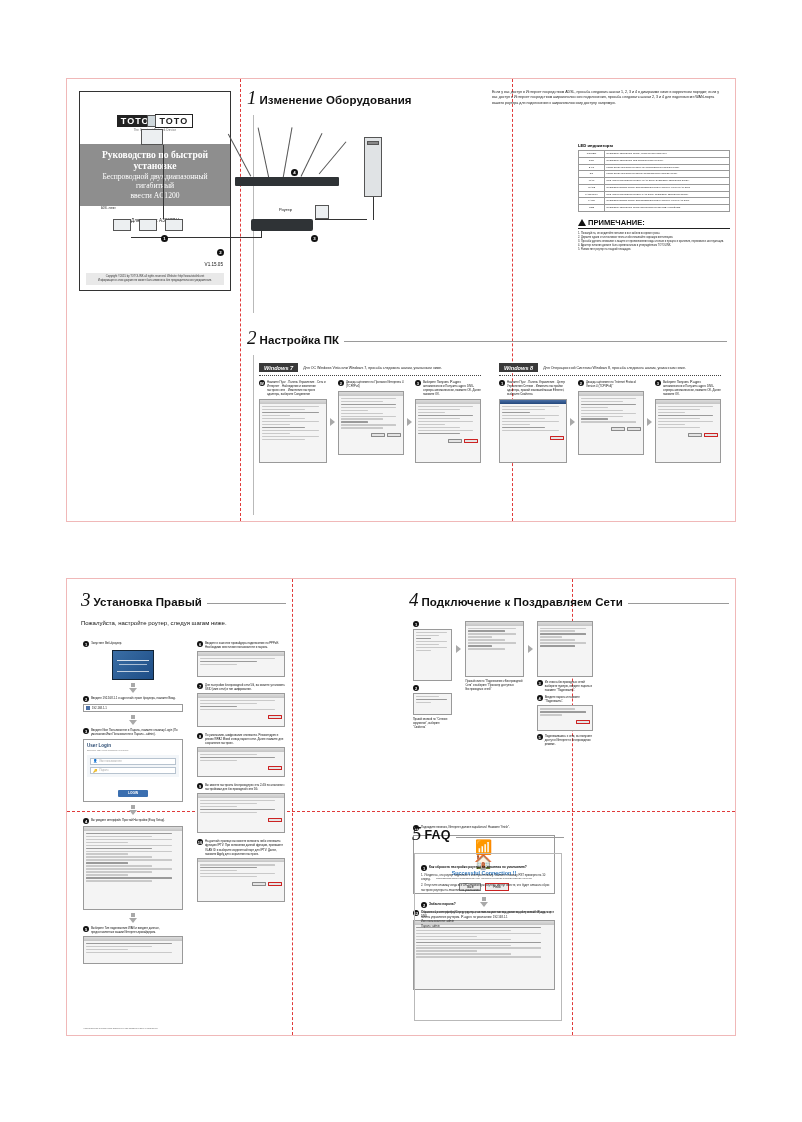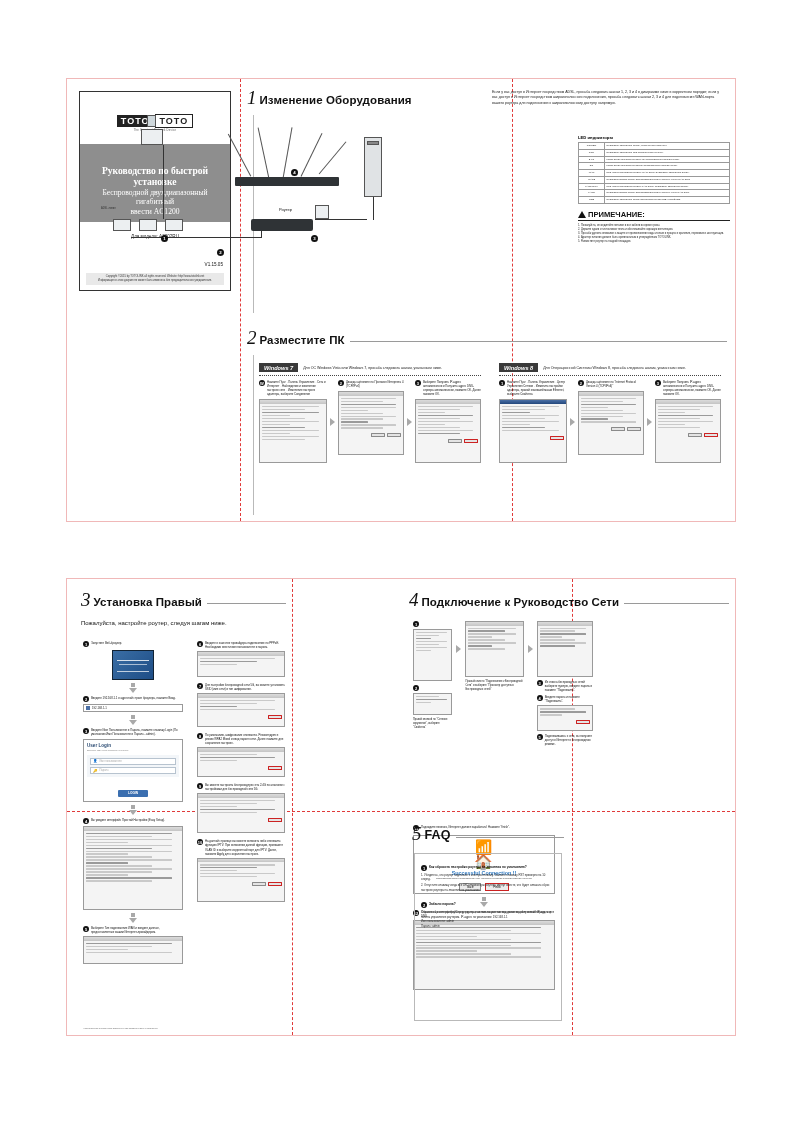--- a/index.html
+++ b/index.html
@@ -40,21 +40,21 @@
     display:inline-block; font-weight:bold; font-size:9px; letter-spacing:1px;
   }
   .logo .toto { background:#222; color:#fff; padding:1px 4px; }
   .logo .link { background:#fff; color:#222; border:1.5px solid #222; padding:1px 4px; margin-left:1px; }
   .logo-sub { font-size:2.6px; color:#555; text-align:center; margin-top:1px; letter-spacing:.3px;}
   .title-band {
     margin-top: 12px;
     background: linear-gradient(#8e8e8e,#8e8e8e);
     color:#fff; text-align:center; padding:5px 4px 6px;
   }
-  .title-band .t1 { font-family:"Liberation Serif", serif; font-weight:bold; font-size:9.6px;margin-top:16px; }
+  .title-band .t1 { font-family:"Liberation Serif", serif; font-weight:bold; font-size:9.6px; }
   .title-band .t2 { font-family:"Liberation Serif", serif; font-size:7.6px; line-height:1.25; margin-top:1px;}
   .model { text-align:center; font-size:4.6px; color:#222; margin-top:12px; }
   .ver { position:absolute; right:7px; bottom:23px; font-size:4.6px; color:#111; }
   .cover-foot {
     position:absolute; left:6px; right:6px; bottom:5px;
     background:#e9e9e9; font-size:2.7px; color:#333; text-align:center;
     padding:2px 2px; line-height:1.5;
   }
 
   
@@ -63,21 +63,21 @@
     font-family:"Liberation Serif", serif;
     font-size:19px; font-style:italic; font-weight:normal; color:#111;
     line-height:.9; margin-right:3px;
   }
   .sec-title { font-size:11.5px; font-weight:bold; color:#111; letter-spacing:.1px; }
   .sec-rule { flex:1; height:0; border-top:1px solid #9a9a9a; margin-left:5px; margin-bottom:4px; }
 
   .intro { font-size:3.6px; color:#222; line-height:1.5; }
 
   
-  #ledbox { left:511px; top:56px; width:152px; }
+  #ledbox { left:511px; top:64px; width:152px; }
   .led-title { font-size:4.2px; font-weight:bold; margin-bottom:2px; }
   table.led { border-collapse:collapse; width:100%; }
   table.led td { border:.5px solid #999; font-size:2.5px; padding:1.2px 1.5px; color:#222; line-height:1.35; vertical-align:middle;}
   table.led td.k { width:26px; text-align:center; white-space:nowrap; }
 
   .note-head { display:flex; align-items:center; gap:2px; margin-top:6px; border-bottom:1px solid #222; padding-bottom:1px;}
   .warn-tri { width:0;height:0;border-left:4px solid transparent;border-right:4px solid transparent;border-bottom:7px solid #111; position:relative;}
   .note-head span.txt { font-size:7.6px; font-weight:bold; color:#111; }
   ol.notes { list-style:none; margin-top:3px; }
   ol.notes li { font-size:2.6px; color:#222; line-height:1.55; }
@@ -280,21 +280,21 @@
         <li>2. Держите вдали от источников тепла и обеспечивайте хорошую вентиляцию.</li>
         <li>3. Просьба уделить внимание к защите от проникновения воды и влаги в процессе хранения, перевозки и эксплуатации.</li>
         <li>4. Адаптер питания должен быть оригинальным и утверждённым TOTOLINK.</li>
         <li>5. Разместите роутер на гладкой площадке.</li>
       </ol>
   </div>
 
   <div class="panel" style="left:180px; top:250px; width:480px;">
     <div class="sec-head">
       <span class="sec-num">2</span>
-      <span class="sec-title">Разместите ПК</span>
+      <span class="sec-title">Настройка ПК</span>
       <span class="sec-rule"></span>
     </div>
     <div style="position:absolute; left:6px; top:26px; width:2px; height:160px; border-left:1px solid #b9b9b9;"></div>
 
     <div style="position:absolute; left:12px; top:34px; width:222px;">
       <div class="win-line">
         <span class="win-badge">Windows 7</span>
         <span class="desc">Для ОС Windows Vista или Windows 7, просьба следовать шагам, указанным ниже.</span>
       </div>
       <div class="dotted"></div>
@@ -655,21 +655,21 @@
       <div class="btnrow">
           <span class="btn"></span>
           <span class="btn hl"></span>
         </div>
     </div>
   </div>
 
   <div class="panel" style="left:342px; top:12px; width:320px;">
     <div class="sec-head">
       <span class="sec-num">4</span>
-      <span class="sec-title">Подключение к Руководство Сети</span>
+      <span class="sec-title">Подключение к Поздравляем Сети</span>
       <span class="sec-rule"></span>
     </div>
   </div>
 
   <div class="panel" style="left:346px; top:42px; width:180px;">
     <div style="display:flex; gap:4px;">
 
       <div style="width:42px;">
         <div class="step">
           <span class="bullet">1</span>

